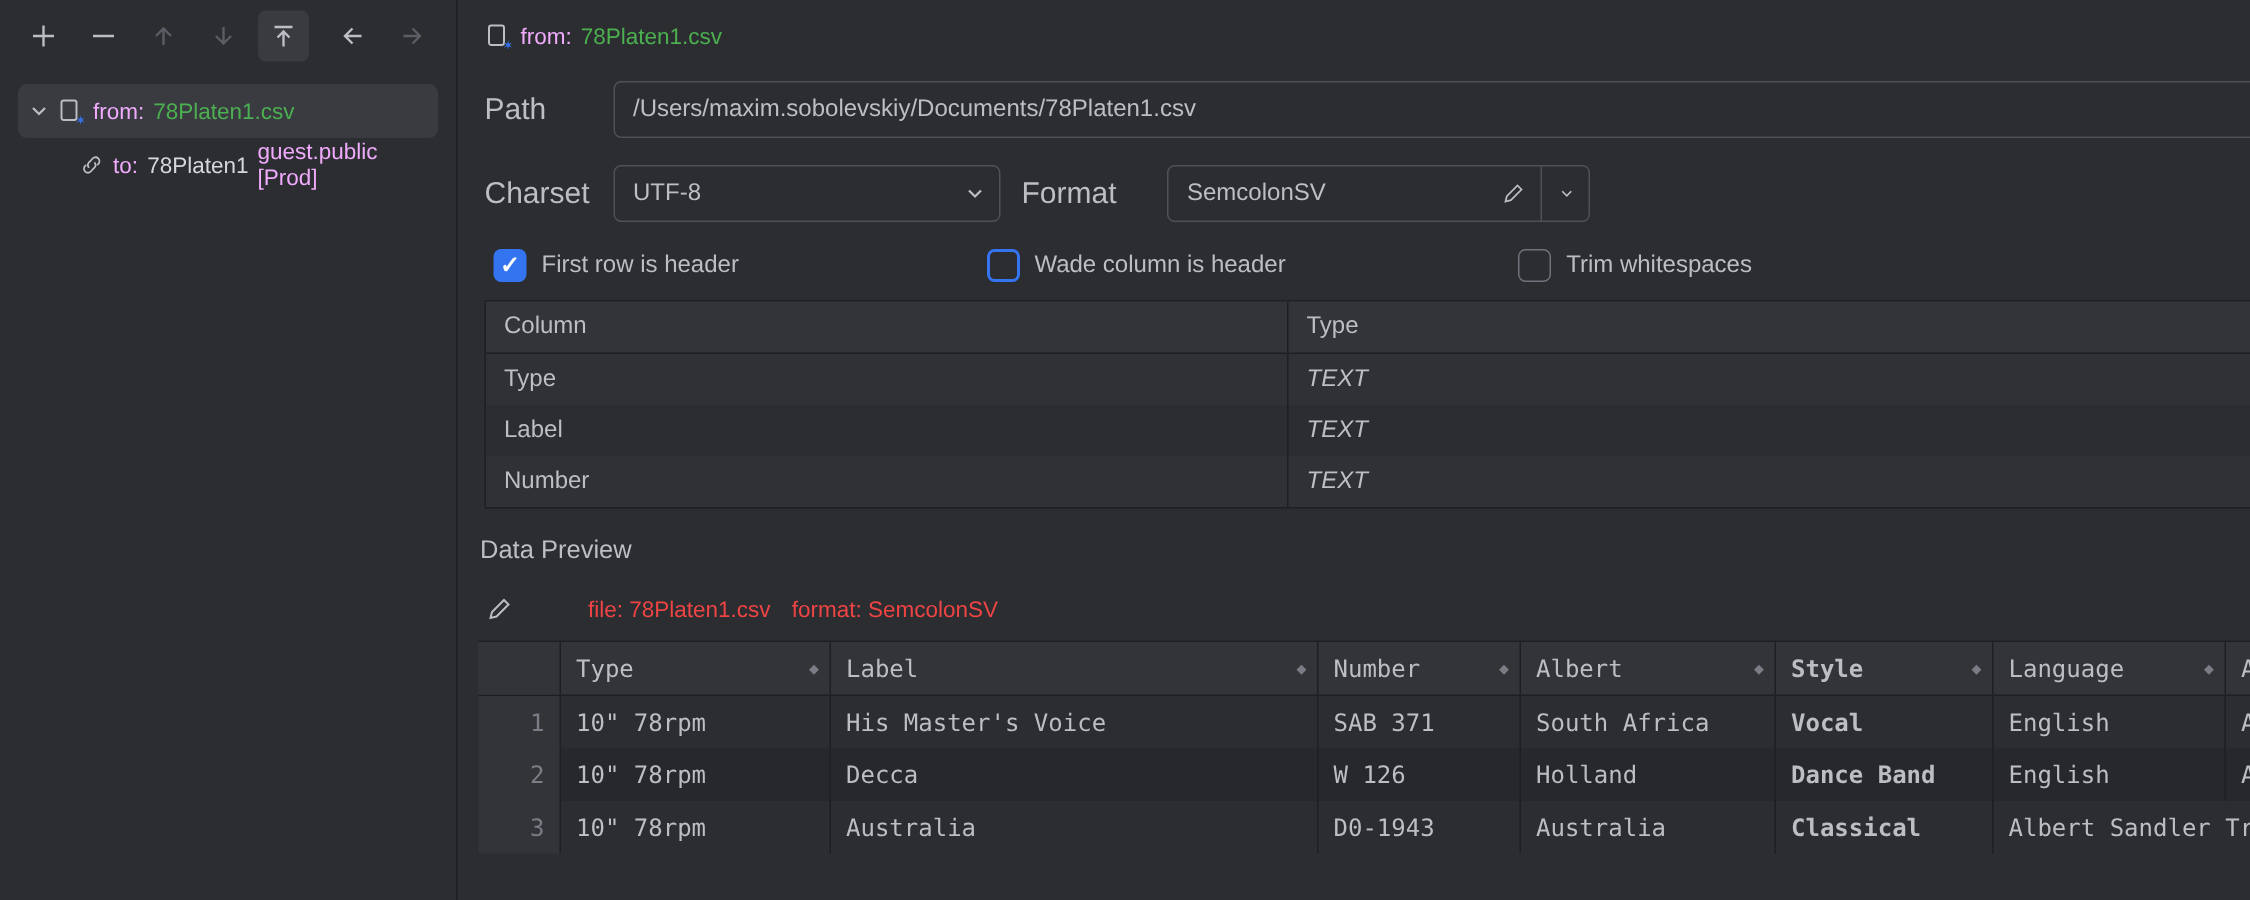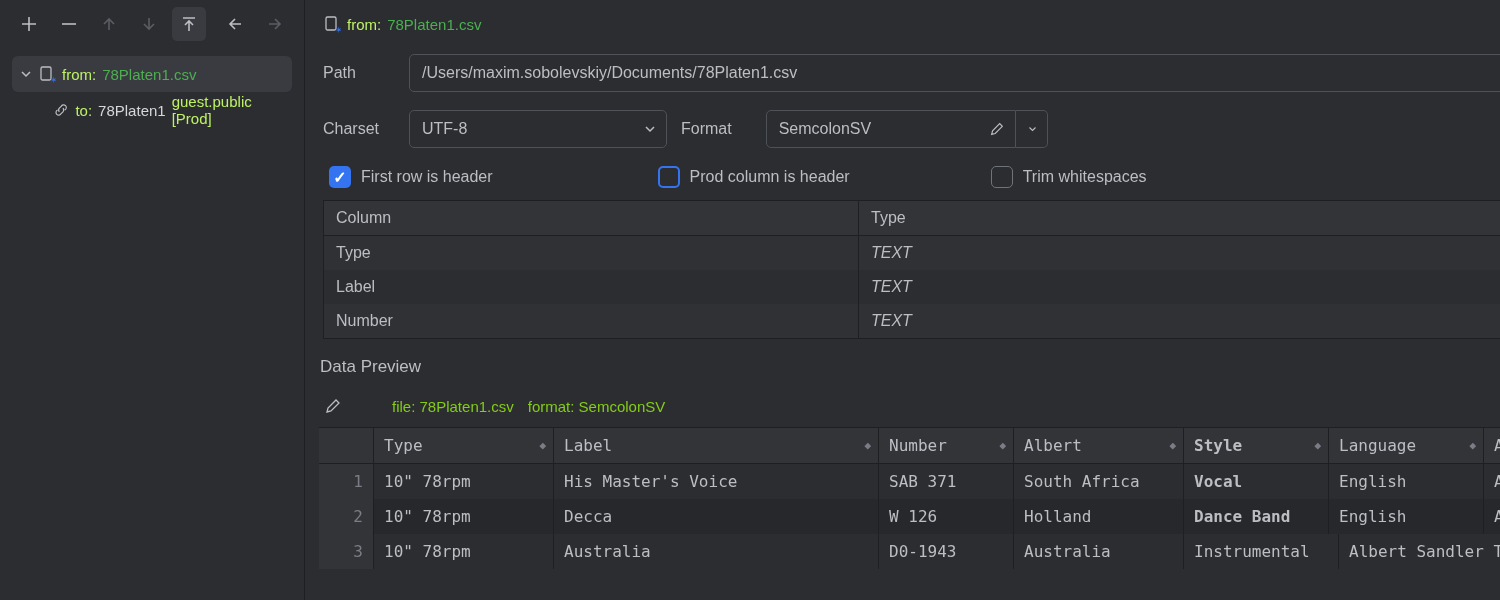--- a/index.html
+++ b/index.html
@@ -39,40 +39,40 @@
 .tree-item {
   display: flex; align-items: center;
   height: 36px;
   border-radius: 6px;
   padding: 0 8px;
   gap: 6px;
 }
 .tree-item.selected { background: #393b40; }
 .tree-indent { width: 30px; }
 .filename { color: #4caf50; font-weight: 400; }
-.meta-grey { color: #bef264; }
+.meta-grey { color: #f0abfc; }
 .right-panel {
   flex: 1;
   display: flex;
   flex-direction: column;
   position: relative;
 }
 .header-row {
   height: 48px;
   display: flex; align-items: center;
   padding: 0 18px;
   gap: 6px;
 }
 .form-area { padding: 6px 18px 0 18px; }
 .form-row {
   display: flex; align-items: center;
   margin-bottom: 18px;
   gap: 14px;
 }
-.form-label { width: 72px; color: #bcbec4; font-size: 16px; }
+.form-label { width: 72px; color: #bcbec4; font-size: 20px; }
 .text-input {
   flex: 1;
   height: 38px;
   background: #2b2d30;
   border: 1px solid #4e5157;
   border-radius: 5px;
   color: #bcbec4;
   padding: 0 12px;
   font-size: 16px;
   display: flex; align-items: center;
@@ -113,21 +113,21 @@
 .col-t { flex: 1; }
 .col-table-row {
   display: flex;
 }
 .col-table-row.alt { background: #2f3135; }
 .col-table-row > div { padding: 8px 12px; font-size: 16px; }
 .italic { font-style: italic; }
 .preview-section { padding: 14px 18px 0 30px; }
 .preview-title { font-size: 17px; color: #bcbec4; margin-bottom: 20px; }
 .preview-meta-row { display: flex; align-items: center; gap: 50px; margin-bottom: 12px; }
-.preview-meta { color: #84cc16; font-size: 15px; }
+.preview-meta { color: #ef4444; font-size: 15px; }
 .data-table {
   margin: 0 0 0 14px;
   font-family: "Menlo", "Consolas", monospace;
   font-size: 16px;
 }
 .dt-head {
   display: flex;
   background: #323438;
   border-top: 1px solid #1e1f22;
   border-bottom: 1px solid #1e1f22;
@@ -271,23 +271,23 @@
         </div>
       </div>
 
       <div class="checkbox-row">
         <div class="checkbox-item">
           <div class="cb checked">✓</div>
           <span>First row is header</span>
         </div>
         <div class="checkbox-item" style="margin-left:65px;">
           <div class="cb outlined"></div>
-          <span>Prod column is header</span>
-        </div>
-        <div class="checkbox-item" style="margin-left:41px;">
+          <span>Wade column is header</span>
+        </div>
+        <div class="checkbox-item" style="margin-left:55px;">
           <div class="cb empty"></div>
           <span>Trim whitespaces</span>
         </div>
       </div>
     </div>
 
     <div class="col-table" style="margin-left:18px;">
       <div class="col-table-head">
         <div class="col-c">Column</div>
         <div class="col-t">Type</div>
@@ -369,18 +369,18 @@
         <div class="c-style">Dance Band</div>
         <div class="c-language">English</div>
         <div class="c-artist">Al Collins and his orchestra</div>
       </div>
       <div class="dt-row">
         <div class="gutter-c">3</div>
         <div class="c-type">10" 78rpm</div>
         <div class="c-label">Australia</div>
         <div class="c-number">D0-1943</div>
         <div class="c-country">Australia</div>
-        <div class="c-language">Instrumental</div>
+        <div class="c-style">Classical</div>
         <div class="c-artist">Albert Sandler Trio</div>
       </div>
     </div>
   </div>
 </div>
 
 </body></html>

